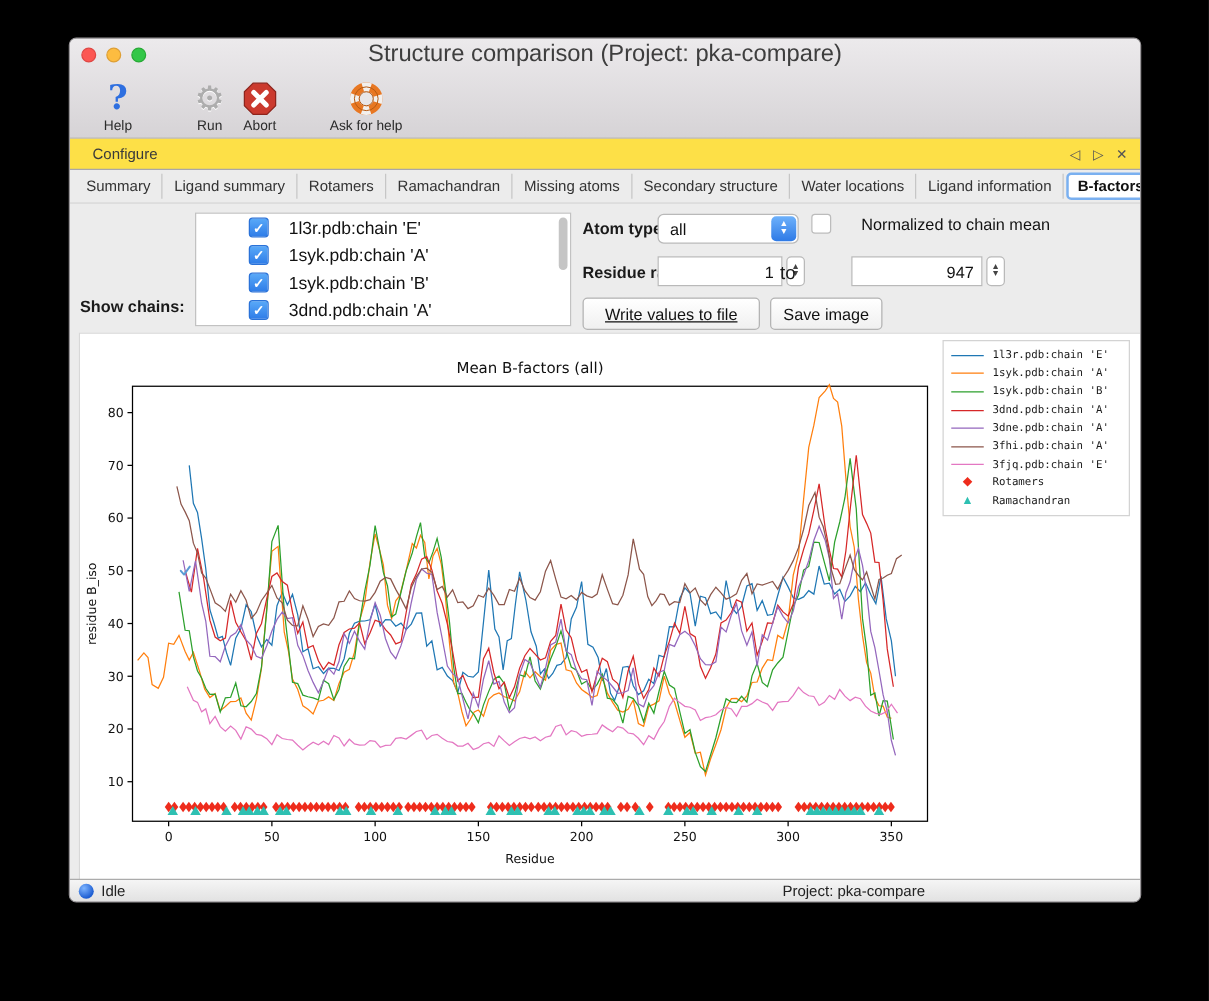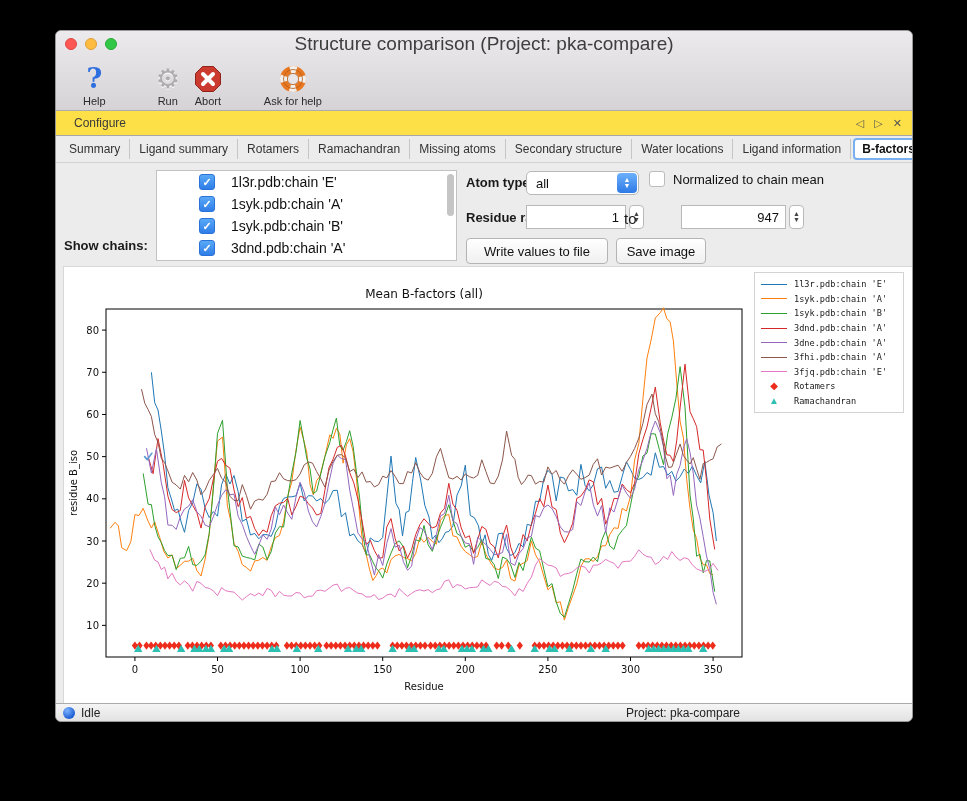--- a/index.html
+++ b/index.html
@@ -62,40 +62,40 @@
                   background:#c5c5c5; border-radius:4px; }
 
   #atom-type-label { position:absolute; left:410px; top:12px; }
   .popup { position:absolute; left:470px; top:8px; width:113px; height:24px; background:#fff;
            border:1px solid #b9b9b9; border-radius:5px; display:flex; align-items:center;
            font-size:13px; color:#111; padding-left:9px; }
   .popup .stepbtn { position:absolute; right:1px; top:1px; width:20px; height:20px;
            background:linear-gradient(#6db1fb,#2e7ae6); border-radius:4px; color:#fff;
            display:flex; flex-direction:column; align-items:center; justify-content:center;
            font-size:7px; line-height:6px; }
-  .checkline { position:absolute; left:593px; top:8px; display:flex; align-items:center; gap:8px; }
+  .checkline { position:absolute; left:593px; top:8px; display:flex; align-items:center; gap:24px; }
   .cb-empty { width:16px; height:16px; background:#fff; border:1px solid #bcbcbc; border-radius:3px; }
   .checkline .ctext { font-size:13px; color:#111; }
 
   #residue-range-label { position:absolute; left:410px; top:47px; }
   .numfield { position:absolute; top:42px; height:24px; background:#fff; border:1px solid #b9b9b9;
               font-size:13px; color:#111; display:flex; align-items:center;
               justify-content:flex-end; padding-right:6px; }
   #residue-from { left:470px; width:100px; }
   #residue-to   { left:625px; width:105px; }
   .spinner { position:absolute; top:42px; width:15px; height:24px; background:#fff;
              border:1px solid #b9b9b9; border-radius:4px; display:flex; flex-direction:column;
              align-items:center; justify-content:center; font-size:7px; line-height:6px; color:#444; }
   #spin-from { left:573px; } #spin-to { left:733px; }
   #to-word { position:absolute; left:568px; top:47px; font-weight:normal; font-size:15px; }
 
   .btn { position:absolute; top:75px; height:26px; background:linear-gradient(#ffffff,#f0f0f0);
          border:1px solid #b4b4b4; border-radius:4px; font-size:13px; color:#111;
          display:flex; align-items:center; justify-content:center; font-family:"Liberation Sans",sans-serif; }
-  #write-values-button { left:410px; width:142px; }
+  #write-values-button { left:410px; width:142px;text-decoration:underline; }
   #save-image-button   { left:560px; width:90px; }
 
   
   .plotpanel { position:absolute; left:7px; top:235px; width:928px; height:439px; background:#fff;
                border:1px solid #d8d8d8; }
   .plot-scrollstrip { position:absolute; right:0; top:0; width:9px; height:100%;
                background:#fafafa; border-left:1px solid #e4e4e4; }
   #chart-svg { position:absolute; left:0; top:0; }
   .legend { position:absolute; left:690px; top:5px; width:150px; background:#fff;
             border:1px solid #d3d3d3; padding:4px 6px 4px 6px; }

